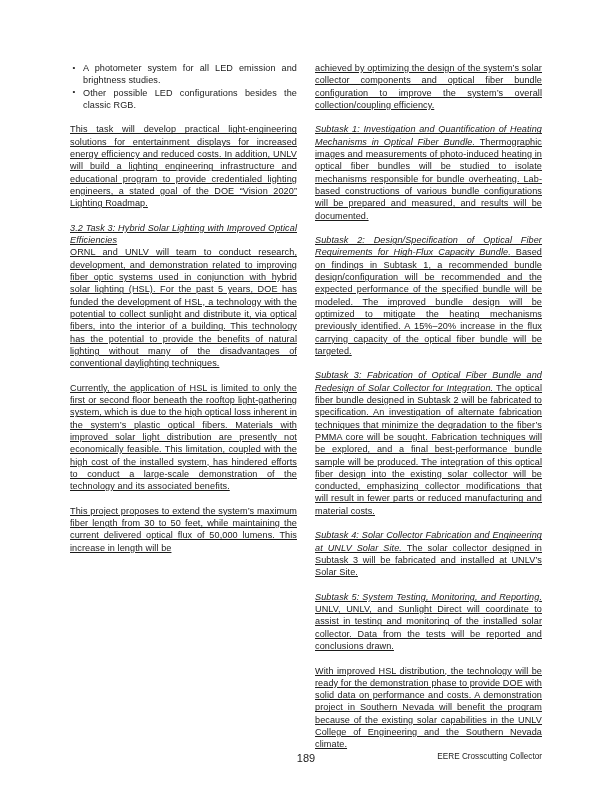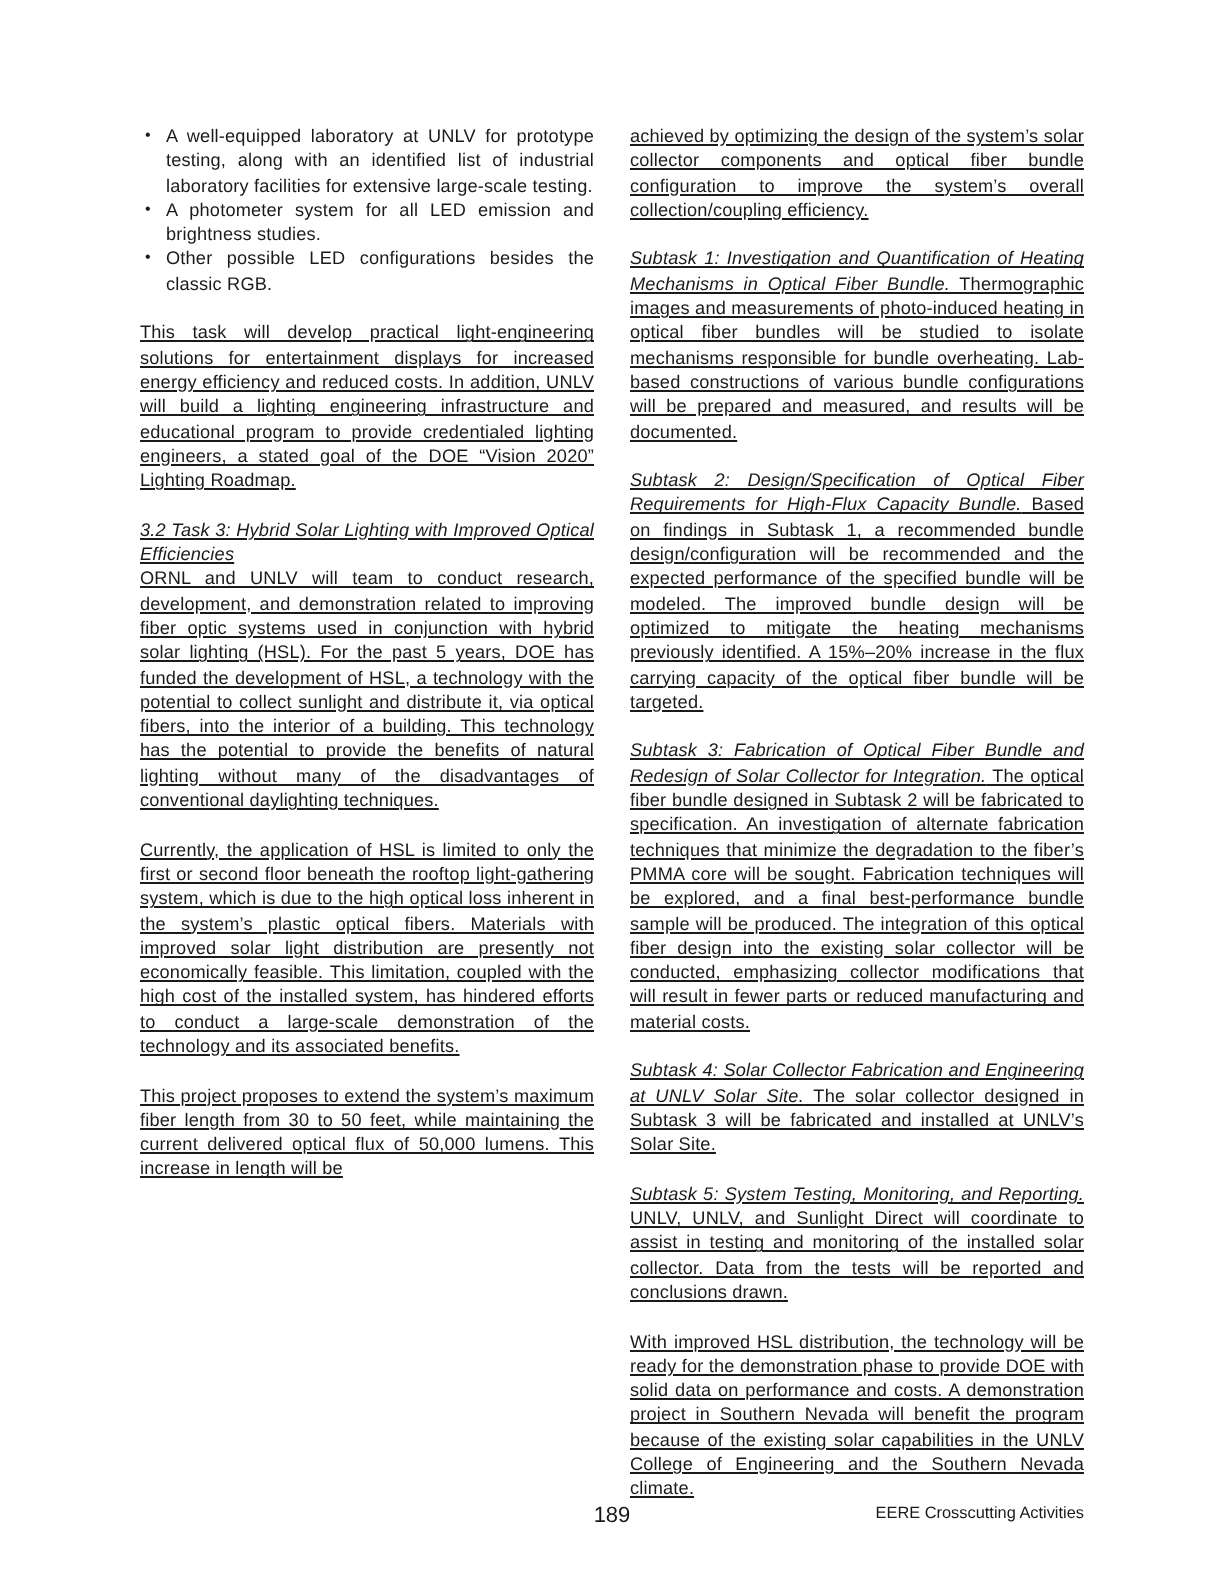--- a/index.html
+++ b/index.html
@@ -116,23 +116,20 @@
 <body>
 
 <div class="page">
 
   <div class="content-area">
 
     <div class="col col-left">
 
       <ul class="bullets">
         <li>
-            <span class="j">A well-equipped laboratory at UNLV for prototype testing, along with an identified list of industrial laboratory facilities for extensive large-scale testing.</span>
-          </li>
-        <li>
             <span class="j">A photometer system for all LED emission and brightness studies.</span>
           </li>
         <li>
             <span class="j">Other possible LED configurations besides the classic RGB.</span>
           </li>
       </ul>
 
       <p class="gap">This task will develop practical light-engineering solutions for entertainment displays for increased energy efficiency and reduced costs.  In addition, UNLV will build a lighting engineering infrastructure and educational program to provide credentialed lighting engineers, a stated goal of the DOE “Vision 2020” Lighting Roadmap.</p>
 
       <p class="gap heading">3.2 Task 3: Hybrid Solar Lighting with Improved Optical Efficiencies</p>
@@ -160,16 +157,16 @@
       <p class="gap"><span class="run-italic">Subtask 5: System Testing, Monitoring, and Reporting.</span><span> UNLV, UNLV, and Sunlight Direct will coordinate to assist in testing and monitoring of the installed solar collector.  Data from the tests will be reported and conclusions drawn.</span></p>
 
       <p class="gap">With improved HSL distribution, the technology will be ready for the demonstration phase to provide DOE with solid data on performance and costs.  A demonstration project in Southern Nevada will benefit the program because of the existing solar capabilities in the UNLV College of Engineering and the Southern Nevada climate.</p>
 
     </div>
 
   </div>
 
   <div class="footer">
     <div class="footer-page">189</div>
-    <div class="footer-right">EERE Crosscutting Activities</div>
+    <div class="footer-right">EERE Crosscutting Collector</div>
   </div>
 
 </div>
 
 </body></html>

